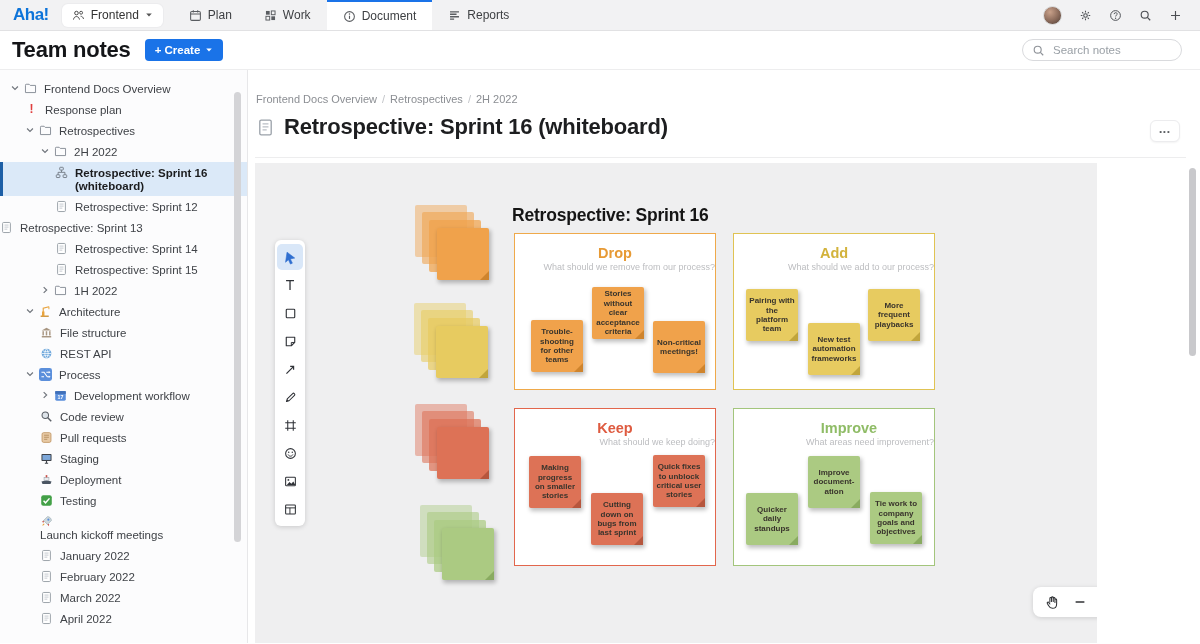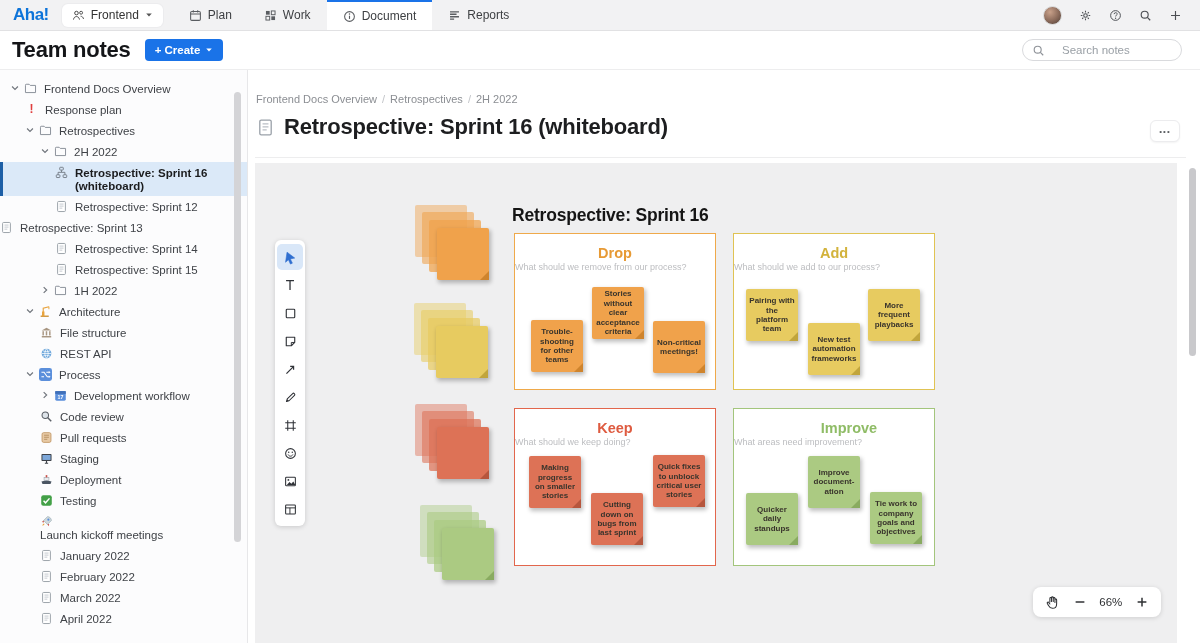--- a/index.html
+++ b/index.html
@@ -21,21 +21,21 @@
   .avatar{width:19px;height:19px;border-radius:50%;
     background:radial-gradient(circle at 35% 30%,#c9a18a,#8a6a5a 55%,#4c3c34);border:1px solid #d7d7d7}
   .nav-ico{display:flex;align-items:center}
 
   
   .pagehead{height:39px;background:#fff;display:flex;align-items:center;padding:0 18px 0 12px;border-bottom:1px solid #ededee}
   .page-title{font-size:22px;font-weight:700;color:#141518;letter-spacing:-.2px}
   .create-btn{margin-left:14px;display:flex;align-items:center;gap:5px;background:#1a73e8;color:#fff;
     border:none;border-radius:4px;height:22px;padding:0 10px;font-size:11.5px;font-weight:700;
     font-family:inherit;cursor:pointer}
-  .search-pill{margin-left:auto;display:flex;align-items:center;gap:17px;width:160px;height:22px;
+  .search-pill{margin-left:auto;display:flex;align-items:center;gap:8px;width:160px;height:22px;
     border:1px solid #d9dadd;border-radius:11px;background:#fff;padding:0 9px;color:#8f9399}
   .search-pill input{border:none;outline:none;width:110px;font-size:11.5px;color:#55585c;
     font-family:inherit;background:transparent}
   .search-pill input::placeholder{color:#9aa0a6}
 
   
   .app-body{display:flex;height:573px}
   .sidebar{width:248px;position:relative;background:#fcfcfd;border-right:1px solid #e7e7e9;
     padding-top:8px;overflow:hidden;flex:none}
   .tree-row{display:flex;align-items:flex-start;padding:3.5px 10px 3.5px 0;font-size:11.5px;
@@ -56,30 +56,30 @@
   .breadcrumb .sep{color:#c2c4c8}
   .title-row{position:absolute;left:8px;top:44px;display:flex;align-items:center;gap:9px}
   .doc-title{font-size:22px;font-weight:600;color:#1d1e20;letter-spacing:-.2px}
   .more-btn{position:absolute;right:20px;top:50px;width:30px;height:22px;border:1px solid #ececee;
     border-radius:6px;background:#fff;box-shadow:0 1px 2px rgba(0,0,0,.05);display:flex;align-items:center;
     justify-content:center;font-size:8px;letter-spacing:1px;color:#5b5e62;cursor:pointer}
   .doc-divider{position:absolute;left:7px;right:14px;top:87px;height:1px;background:#ededee}
   .main-thumb{position:absolute;right:4px;top:98px;width:7px;height:188px;border-radius:4px;background:#c9c9cc}
 
   
-  .canvas{position:absolute;left:7px;top:93px;width:922px;height:480px;background:#efeff0;overflow:hidden}
+  .canvas{position:absolute;left:7px;top:93px;width:842px;height:480px;background:#efeff0;overflow:hidden}
   .wb-toolbar{position:absolute;left:20px;top:77px;width:30px;background:#fff;border-radius:6px;
     box-shadow:0 1px 5px rgba(0,0,0,.16);padding:2px 0}
   .wb-tool{width:26px;height:26px;margin:2px;display:flex;align-items:center;justify-content:center;
     border-radius:5px;color:#303338;cursor:pointer}
   .wb-tool.active{background:#d9e7f8;color:#2f6fd0}
   .wb-title{position:absolute;left:257px;top:42px;font-size:17.5px;font-weight:700;color:#151515;letter-spacing:-.2px}
   .quad{position:absolute;background:#fff;border:1.5px solid}
   .quad-title{margin-top:11px;text-align:center;font-size:14.5px;font-weight:700}
-  .quad-sub{text-align:left;font-size:9px;color:#bcbdc0;margin-top:1px}
+  .quad-sub{text-align:right;font-size:9px;color:#bcbdc0;margin-top:1px}
   .note{position:absolute;width:52px;height:52px;border-radius:2px;padding:3px;
     box-shadow:1.5px 2.5px 4px rgba(0,0,0,.25);display:flex;align-items:center;justify-content:center;
     text-align:center;font-size:8px;font-weight:700;color:#39342c;line-height:1.18;cursor:pointer}
   .note::after,.slayer.front::after{content:"";position:absolute;right:0;bottom:0;width:0;height:0;
     border-style:solid;border-width:0 0 9px 9px;border-color:transparent transparent var(--fold,#0000) transparent;
     filter:brightness(.96)}
   .stack{position:absolute;width:76px;height:76px;cursor:pointer}
   .slayer{position:absolute;width:52px;height:52px;border-radius:2px;display:block}
   .slayer.front{box-shadow:1.5px 2.5px 4px rgba(0,0,0,.25)}
   .zoom-pill{position:absolute;left:778px;top:424px;width:128px;height:30px;background:#fff;border-radius:8px;

